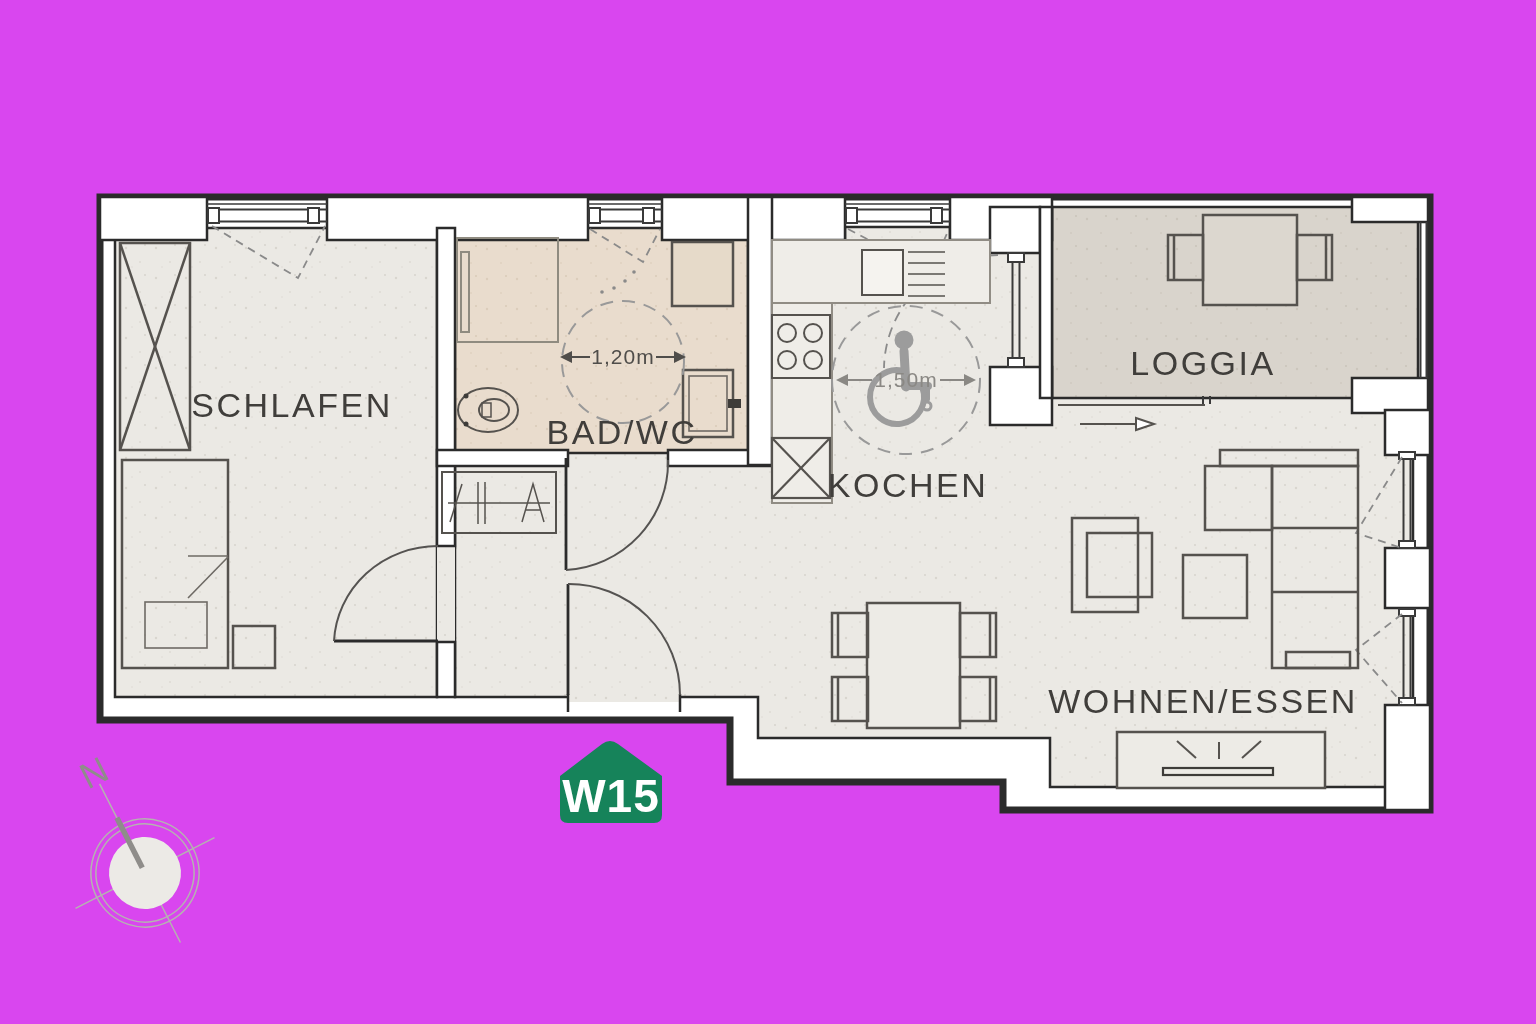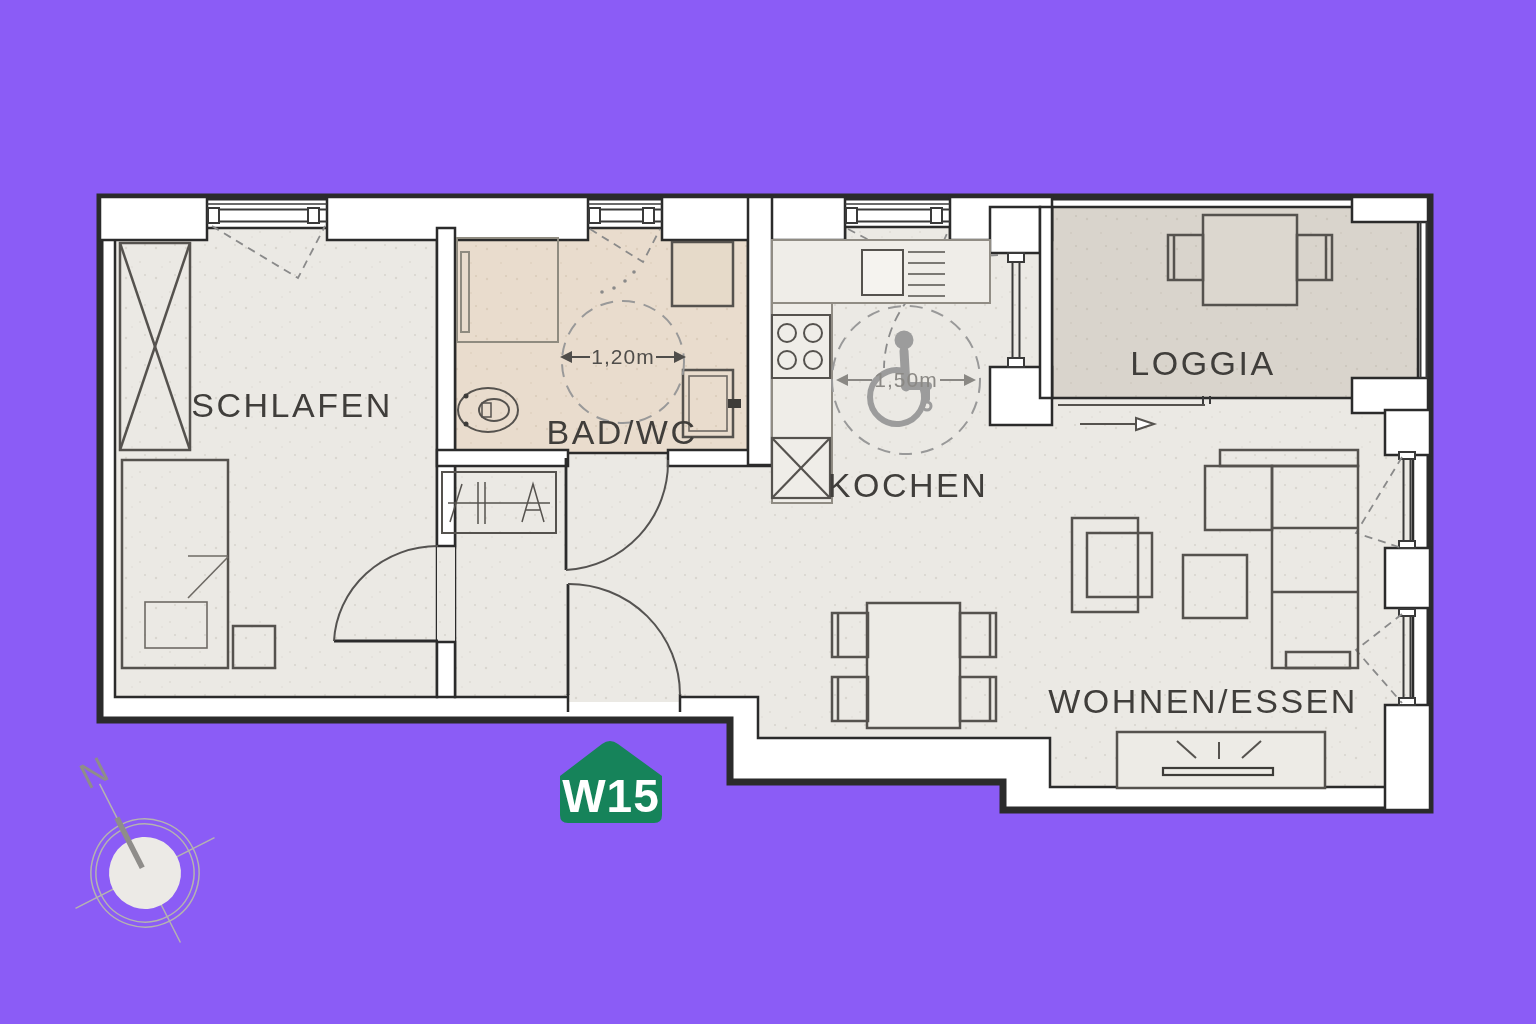--- a/index.html
+++ b/index.html
@@ -1,16 +1,16 @@
 <!DOCTYPE html>
 <html><head>
 <meta charset="utf-8">
 <style>
   html,body{margin:0;padding:0;background:#ffffff;}
-  #canvas{position:relative;width:1536px;height:1024px;background:#8b5cf6;overflow:hidden;
+  #canvas{position:relative;width:1536px;height:1024px;background:#d946ef;overflow:hidden;
           font-family:"Liberation Sans", sans-serif;}
   svg{position:absolute;left:0;top:0;}
   .room-label{font-family:"Liberation Sans", sans-serif;font-size:34px;letter-spacing:2.5px;
               fill:#403e3b;text-anchor:middle;}
   .dim-label{font-family:"Liberation Sans", sans-serif;font-size:21px;letter-spacing:1px;
              fill:#4f4d4a;text-anchor:middle;}
   .dim-label.light{fill:#8a8884;}
   .badge-label{font-family:"Liberation Sans", sans-serif;font-size:46px;font-weight:bold;
                fill:#ffffff;text-anchor:middle;letter-spacing:1px;}
   .compass-label{font-family:"Liberation Sans", sans-serif;font-size:36px;fill:#8f8d8a;text-anchor:middle;}

